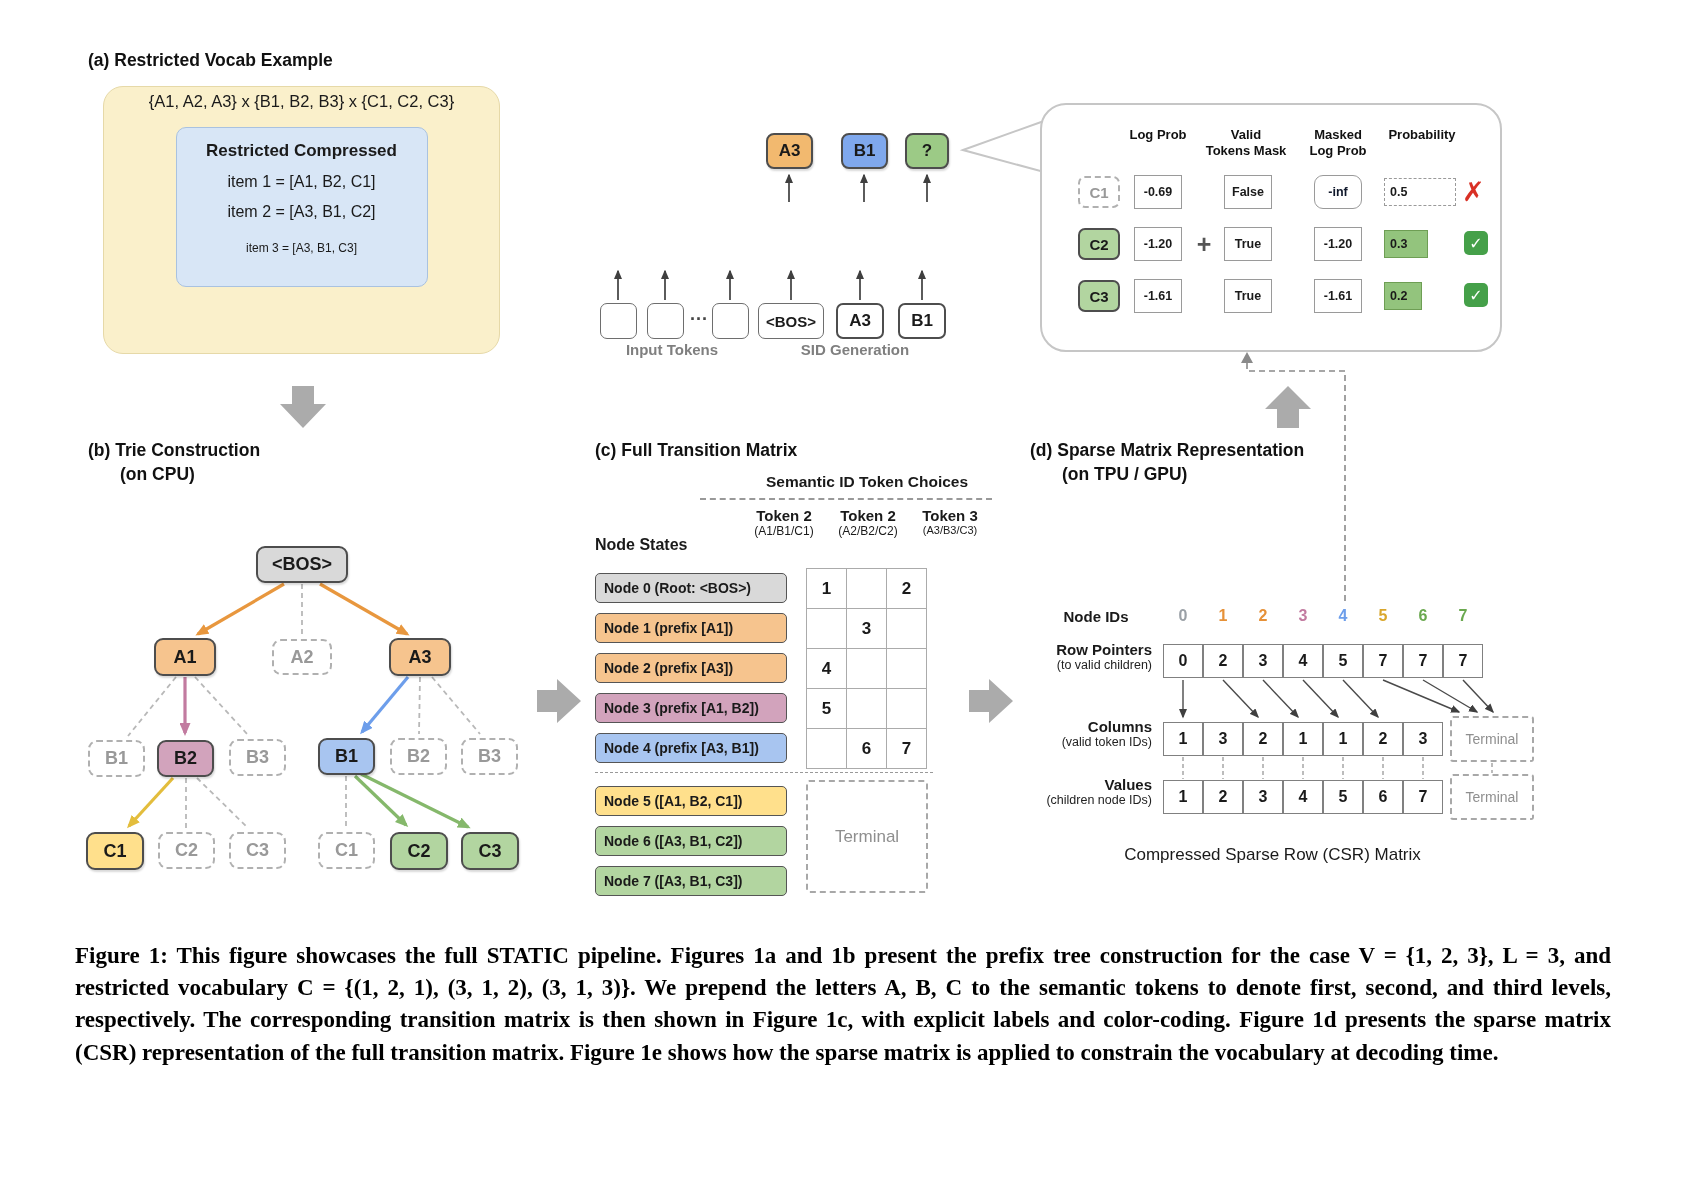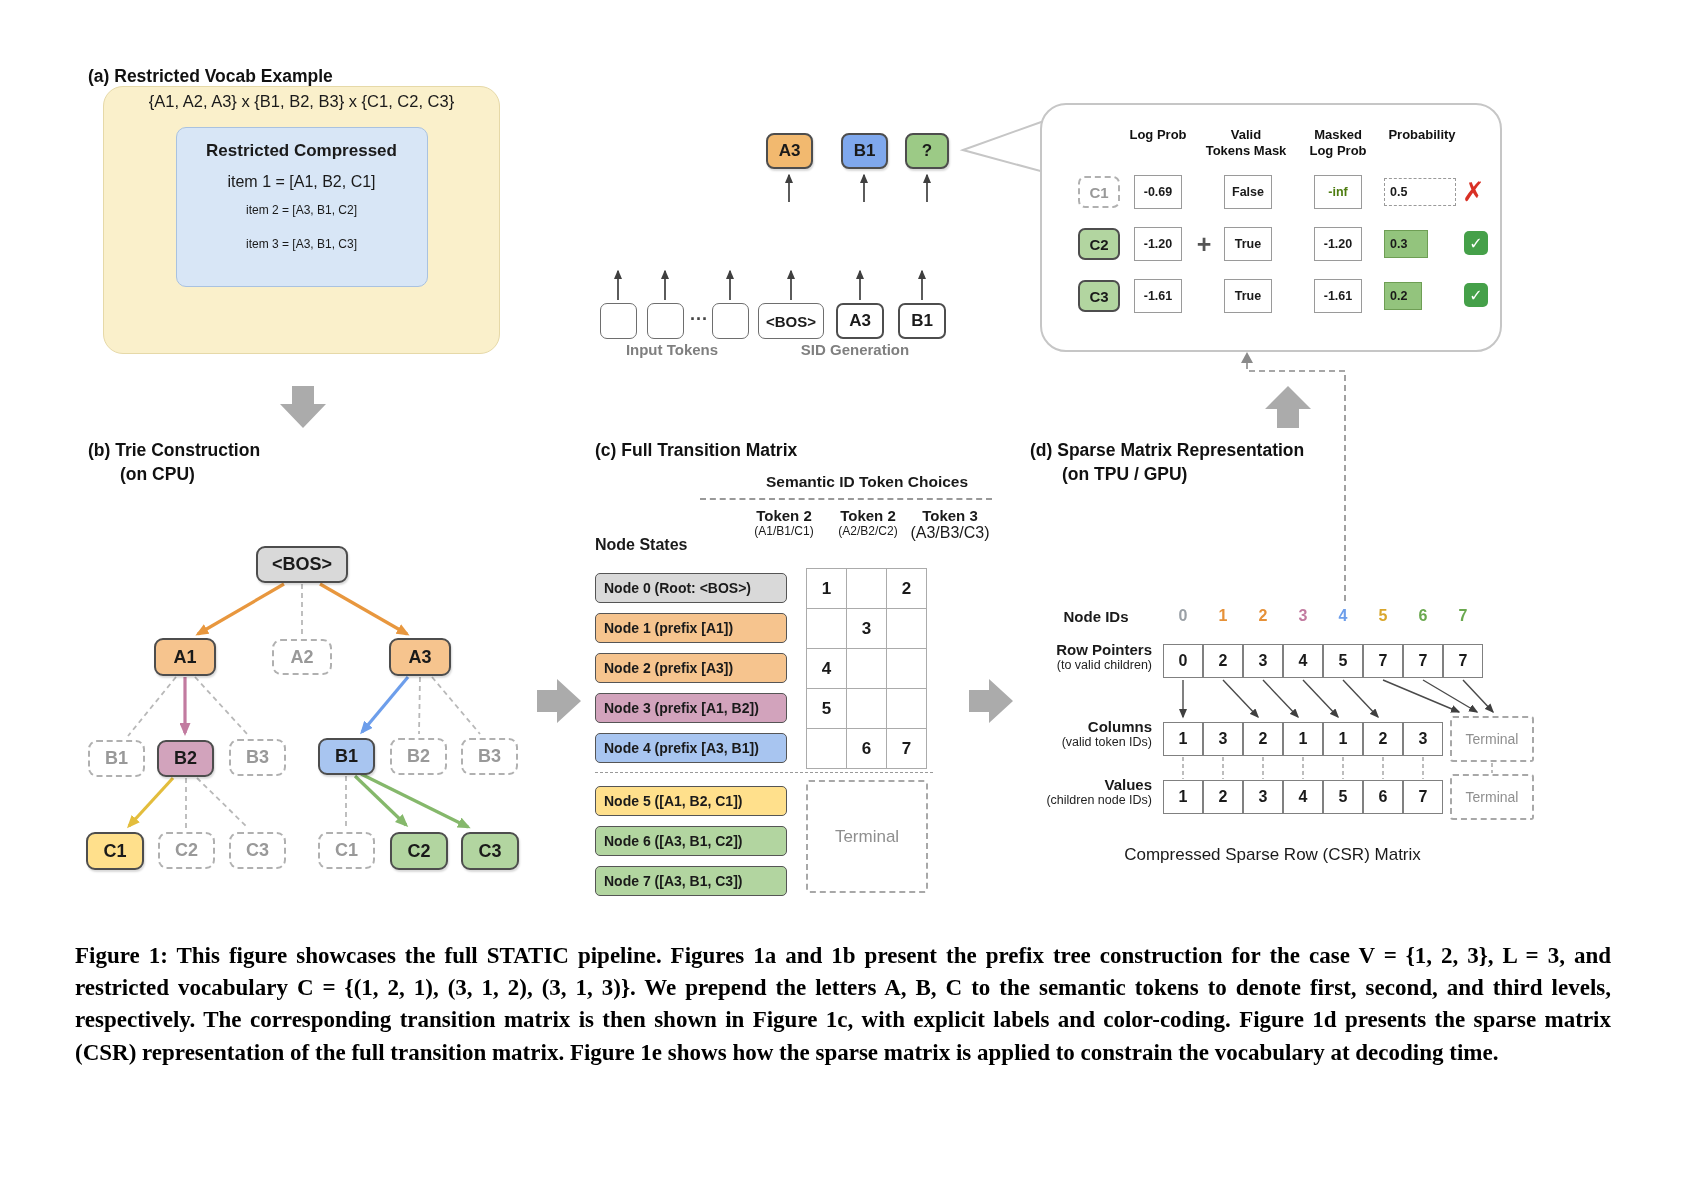--- a/index.html
+++ b/index.html
@@ -57,21 +57,21 @@
   .ctok{position:absolute;width:42px;height:32px;border:2px solid #4d4d4d;border-radius:7px;
         display:flex;align-items:center;justify-content:center;font-weight:bold;font-size:15px;
         box-sizing:border-box;z-index:3;}
   .pbar{position:absolute;height:28px;display:flex;align-items:center;padding-left:5px;
         font-weight:bold;font-size:12.5px;box-sizing:border-box;z-index:3;}
   .check{position:absolute;width:24px;height:24px;background:#45A049;border-radius:5px;
          color:#fff;display:flex;align-items:center;justify-content:center;
          font-family:"DejaVu Sans",sans-serif;font-weight:bold;font-size:16px;z-index:3;}
   .cross{position:absolute;color:#D93025;font-family:"DejaVu Sans",sans-serif;
          font-weight:bold;font-size:27px;z-index:3;}
-  .red{color:#4d7c0f;}
+  .red{color:#0f172a;border-radius:9px;}
   .gray-label{font-weight:bold;font-size:15px;color:#7f7f7f;text-align:center;}
   #figcaption{left:75px;top:940px;width:1536px;font-family:"Liberation Serif","DejaVu Serif",serif;
               font-weight:bold;font-size:23px;line-height:1.4;text-align:justify;color:#000;}
   svg .dash{stroke:#b8b8b8;stroke-width:1.8;stroke-dasharray:5 4;}
 </style>
 </head>
 <body>
 
 <div id="canvas">
 
@@ -159,27 +159,27 @@
     </g>
 
     <g>
       <polygon points="1241,363 1253,363 1247,352" fill="#8a8a8a"></polygon>
       <path d="M1247,363 L1247,371 L1345,371 L1345,604" stroke="#8a8a8a" stroke-width="1.6" fill="none" stroke-dasharray="6 4"></path>
     </g>
 
     <polygon points="1280,240 1297,240 1297,234 1310,244 1297,254 1297,248 1280,248" fill="#9c9c9c"></polygon>
   </svg>
 
-  <div class="abs panel-title" style="left:88px;top:66px">(a) Restricted Vocab Example</div>
+  <div class="abs panel-title" style="left:88px;top:50px">(a) Restricted Vocab Example</div>
   <div class="abs" id="yellowbox">
     <div style="margin-top:5px;font-size:16.5px">{A1, A2, A3} x {B1, B2, B3} x {C1, C2, C3}</div>
     <div id="bluebox">
       <div style="margin-top:13px;font-weight:bold;font-size:17px">Restricted Compressed</div>
       <div style="margin-top:12px;font-size:16px">item 1 = [A1, B2, C1]</div>
-      <div style="margin-top:12px;font-size:12px">item 2 = [A3, B1, C2]</div>
+      <div style="margin-top:12px;font-size:16px">item 2 = [A3, B1, C2]</div>
       <div style="margin-top:20px;font-size:12px">item 3 = [A3, B1, C3]</div>
     </div>
   </div>
 
   <div class="abs panel-title" style="left:88px;top:440px">(b) Trie Construction</div>
   <div class="abs panel-title" style="left:120px;top:464px">(on CPU)</div>
 
   <div class="abs tnode bg-gray" style="left:256px;top:546px;width:92px;height:37px">&lt;BOS&gt;</div>
   <div class="abs tnode bg-orange" style="left:154px;top:638px;width:62px;height:38px">A1</div>
   <div class="abs tnode dashedN" style="left:272px;top:639px;width:60px;height:36px">A2</div>
@@ -204,21 +204,21 @@
   <div class="abs" style="left:742px;top:507px;width:84px;text-align:center">
     <div style="font-weight:bold;font-size:15px">Token 2</div>
     <div style="font-size:12px">(A1/B1/C1)</div>
   </div>
   <div class="abs" style="left:826px;top:507px;width:84px;text-align:center">
     <div style="font-weight:bold;font-size:15px">Token 2</div>
     <div style="font-size:12px">(A2/B2/C2)</div>
   </div>
   <div class="abs" style="left:908px;top:507px;width:84px;text-align:center">
     <div style="font-weight:bold;font-size:15px">Token 3</div>
-    <div style="font-size:16px">(A3/B3/C3)</div>
+    <div style="font-size:11px">(A3/B3/C3)</div>
   </div>
 
   <div class="abs" style="left:595px;top:536px;font-weight:bold;font-size:16px">Node States</div>
 
   <div class="crow bg-gray" style="left:595px;top:573px">Node 0 (Root: &lt;BOS&gt;)</div>
   <div class="crow bg-orange" style="left:595px;top:613px">Node 1 (prefix [A1])</div>
   <div class="crow bg-orange" style="left:595px;top:653px">Node 2 (prefix [A3])</div>
   <div class="crow bg-mauve" style="left:595px;top:693px">Node 3 (prefix [A1, B2])</div>
   <div class="crow bg-blue" style="left:595px;top:733px">Node 4 (prefix [A3, B1])</div>
   <div class="abs dline" style="left:595px;top:772px;width:338px;border-top-width:1.5px"></div>

